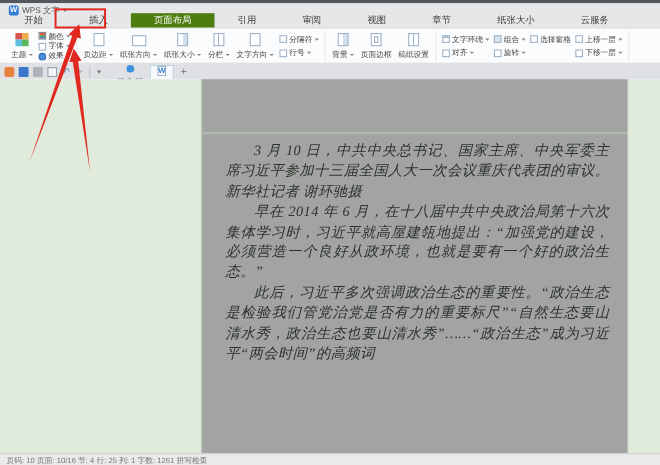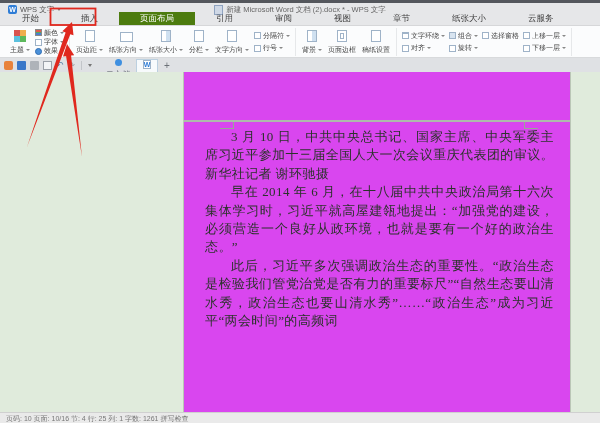--- a/index.html
+++ b/index.html
@@ -56,22 +56,22 @@
   .doc-tabs{display:flex;align-items:flex-end;height:14px;margin-left:8px;}
   .doc-tab{display:flex;align-items:center;gap:3px;font-size:8px;color:#50565e;padding:0 6px;height:13px;white-space:nowrap;cursor:default;flex-direction:column;}
   .doc-tab.active{background:#f7fafc;border:1px solid #bcd0e0;border-bottom:none;color:#333;height:13px;box-sizing:border-box;}
   .cloud-ic{width:7px;height:7px;border-radius:50%;background:#3f8fe0;flex:none;}
   .wtab-ic{width:8px;height:9px;background:#fff;border:1px solid #9fb3c8;color:#2e7cd6;font-size:7px;font-weight:bold;
            display:flex;align-items:center;justify-content:center;box-sizing:border-box;flex:none;}
   .tab-close{font-size:8px;color:#8a8f96;margin-left:2px;}
   .newtab{font-size:10px;color:#6b7077;padding:0 6px;align-self:center;}
   
   .doc-area{position:absolute;top:72px;left:0;right:0;bottom:11px;background:#e0ebdc;}
-  .page{position:absolute;left:183px;width:388px;top:0;bottom:0;background:#d946ef;
-        border-left:1px solid #bac6b6;border-right:1px solid #bac6b6;box-sizing:border-box;}
+  .page{position:absolute;left:183px;width:388px;top:0;bottom:0;background:#a3a3a3;
+        border-left:1px solid #bac6b6;border-right:1px solid #bac6b6;box-sizing:border-box;font-style:italic;}
   .page-break{position:absolute;left:0;right:0;top:48px;height:2px;background:#aebaac;}
   .cmark{position:absolute;top:50px;width:13px;height:6px;}
   .cmark.l{left:36px;border-bottom:1px solid #9aa699;border-right:1px solid #9aa699;}
   .cmark.r{left:340px;border-bottom:1px solid #9aa699;border-left:1px solid #9aa699;}
   .text-block{position:absolute;left:21px;right:16px;top:56px;font-family:"Liberation Serif","DejaVu Serif",serif;
               font-size:13px;line-height:18.4px;color:#2b332b;text-align:justify;letter-spacing:0.4px;}
   .text-block p{margin:0;text-indent:2em;}
   
   .status{position:absolute;bottom:0;left:0;right:0;height:11px;background:#eaeaea;border-top:1px solid #d0d0d0;
           box-sizing:border-box;font-size:7px;color:#777;padding:1px 0 0 6px;white-space:nowrap;}
@@ -81,24 +81,20 @@
 </head>
 <body>
 
 <div class="top-strip"></div>
 
 <div class="header">
   <div class="app-btn">
     <span class="wps-logo">W</span>
     <span class="app-name">WPS 文字</span>
     <span class="caret"></span>
-  </div>
-  <div class="title-center">
-    <span class="title-doc-ic"></span>
-    <span class="title-text">新建 Microsoft Word 文档 (2).docx * - WPS 文字</span>
   </div>
   <div class="menu-tabs">
     <div class="menu-tab">开始</div>
     <div class="menu-tab">插入</div>
     <div class="menu-tab active">页面布局</div>
     <div class="menu-tab">引用</div>
     <div class="menu-tab">审阅</div>
     <div class="menu-tab">视图</div>
     <div class="menu-tab">章节</div>
     <div class="menu-tab">纸张大小</div>

